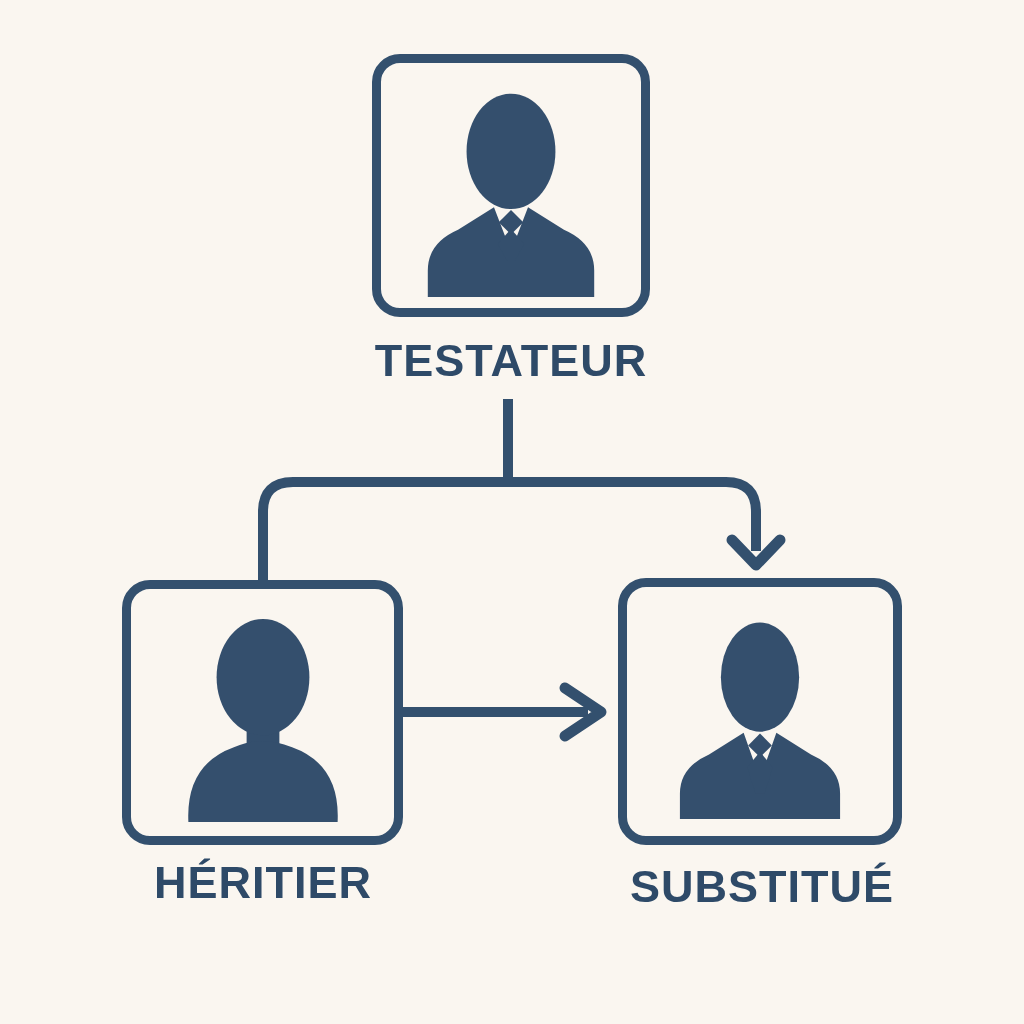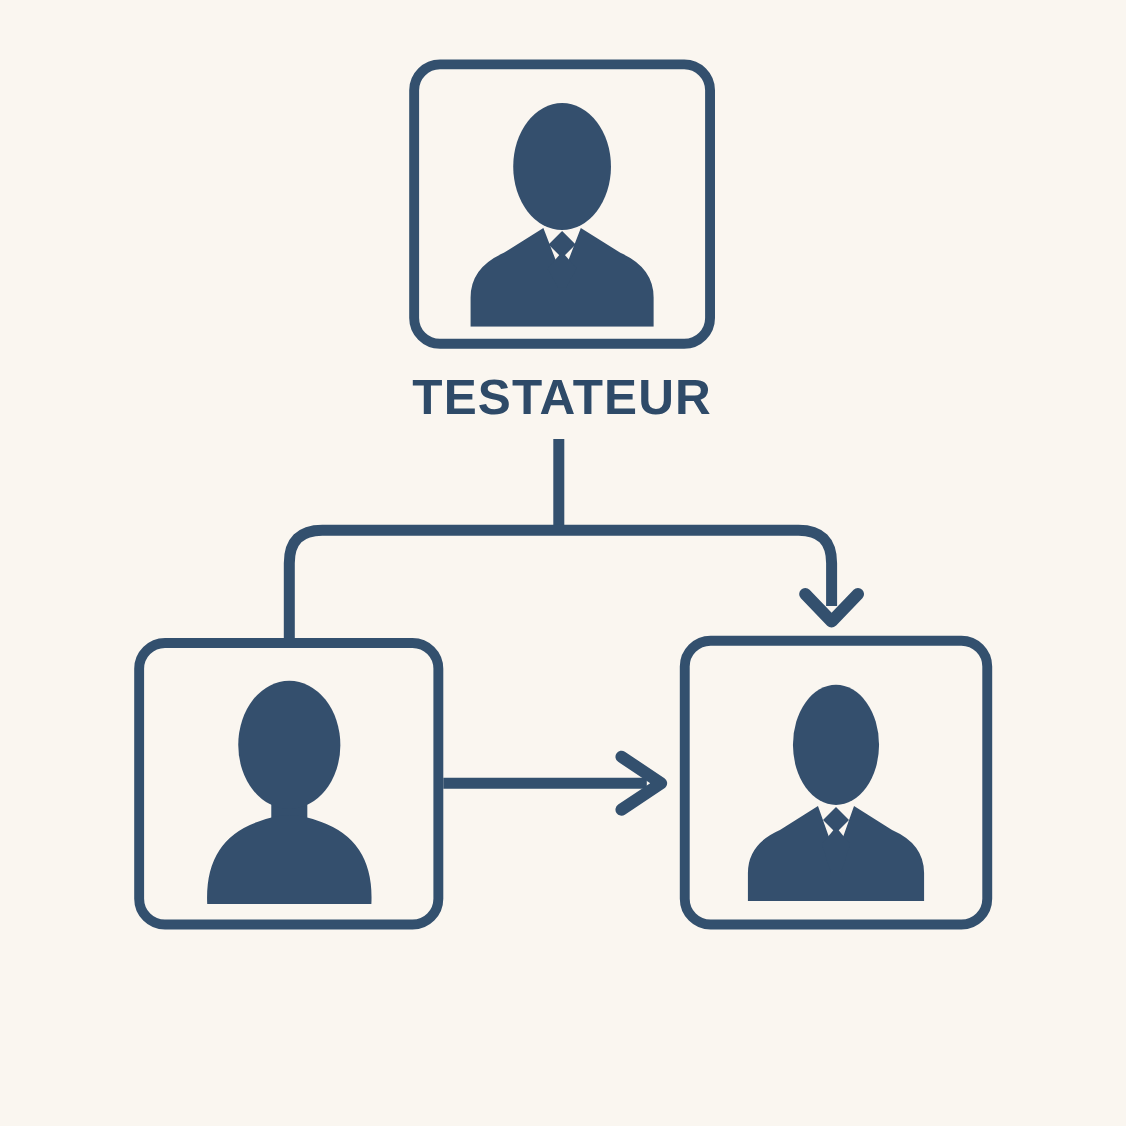--- a/index.html
+++ b/index.html
@@ -65,24 +65,25 @@
   </div>
   <div class="node-label label-testateur">TESTATEUR</div>
 
   <div class="node node-heritier">
     <svg width="182" height="205" viewBox="0 0 200 225" aria-hidden="true">
       <rect class="icon-fill" x="82" y="100" width="36" height="50"></rect>
       <ellipse class="icon-fill" cx="100" cy="66" rx="51" ry="64"></ellipse>
       <path class="icon-fill" d="M18,225 Q15,162 68,143 Q86,136 100,136 Q114,136 132,143 Q185,162 182,225 Z"></path>
     </svg>
   </div>
-  <div class="node-label label-heritier"></div>
+  <div class="node-label label-heritier"><span style="display:block">HÉRITIER</span></div>
 
   <div class="node node-substitue">
     <svg width="182" height="204" viewBox="0 0 200 220" aria-hidden="true">
       <ellipse class="icon-fill" cx="100" cy="64" rx="43" ry="60"></ellipse>
       <path class="icon-fill" d="M12,220 L12,192 Q12,163 44,149 L82,125 L100,176 L118,125 L156,149 Q188,163 188,192 L188,220 Z"></path>
       <path class="icon-fill" d="M100,126 L113,139 L100,152 L87,139 Z"></path>
       <path class="icon-fill" d="M100,146 L114,163 L105,192 L95,192 L86,163 Z"></path>
     </svg>
   </div>
+  <div class="node-label label-substitue">SUBSTITUÉ</div>
 
 </div>
 
 </body></html>

